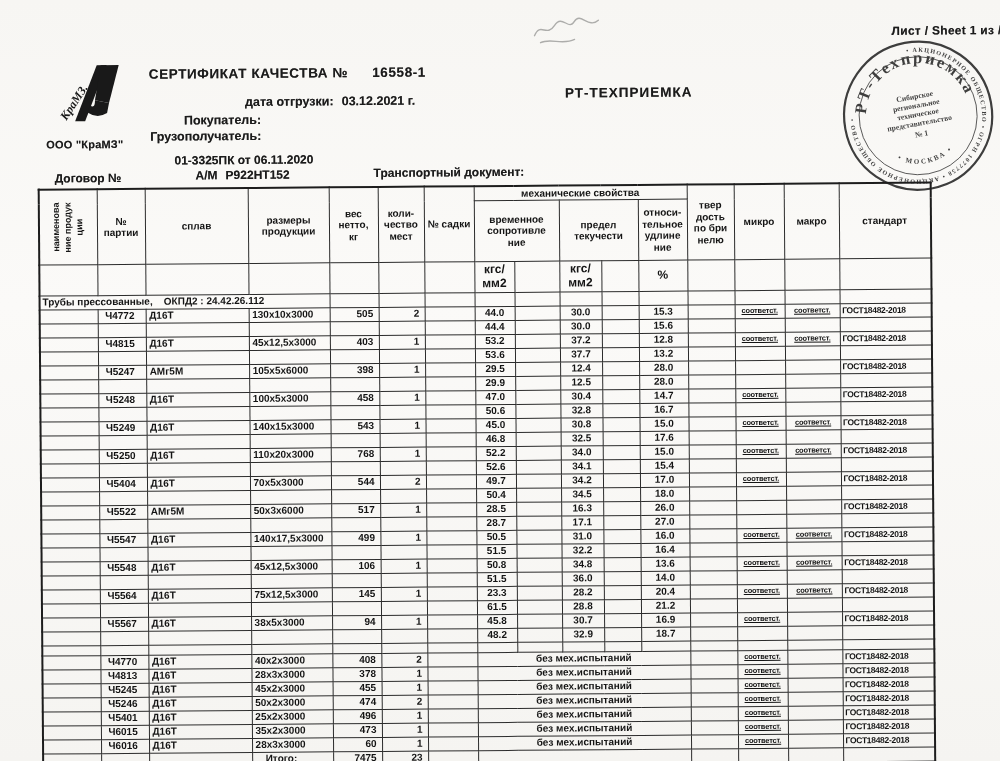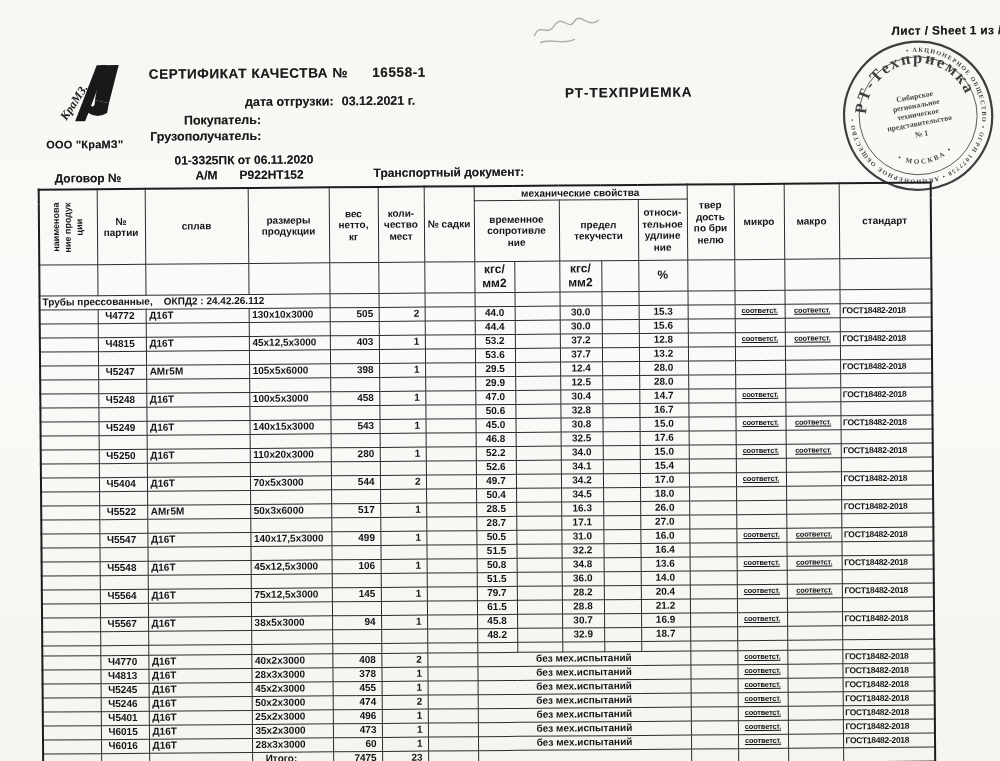--- a/index.html
+++ b/index.html
@@ -12,21 +12,21 @@
   .ink{color:#1b1b1b;text-shadow:0 0 .5px rgba(20,20,20,.55);}
 
   
   .sheet-label{top:27px;left:893px;font-size:12px;letter-spacing:.3px;}
   .cert-line{top:64px;left:150px;font-size:13.5px;letter-spacing:.6px;display:flex;gap:24px;}
   .date-line{top:93px;left:246px;font-size:12.5px;display:flex;gap:8px;}
   .buyer{top:111px;left:130px;width:132px;text-align:right;font-size:12.5px;}
   .consignee{top:127px;left:95px;width:167px;text-align:right;font-size:12.5px;}
   .contract-label{top:168px;left:55px;font-size:12px;}
   .contract-value{top:151px;left:175px;font-size:12px;}
-  .vehicle-line{top:166px;left:196px;font-size:12px;display:flex;gap:22px;}
+  .vehicle-line{top:166px;left:196px;font-size:12px;display:flex;gap:8px;}
   .transport{top:165px;left:374px;font-size:12px;}
   .acceptance{top:86px;left:566px;font-size:13.5px;letter-spacing:1px;}
   .company{top:135px;left:47px;font-size:11px;letter-spacing:.2px;}
 
   
   .tblwrap{position:absolute;top:185px;left:38px;}
   table{border-collapse:collapse;table-layout:fixed;width:892px;background:transparent;}
   th,td{border:1px solid #2c2c2c;overflow:hidden;}
   table{border:2px solid #1d1d1d;}
   thead th{font-size:10px;font-weight:700;text-align:center;vertical-align:middle;
@@ -391,21 +391,21 @@
               <td></td>
               <td></td>
               <td></td>
               <td></td>
             </tr>
             <tr class="r">
               <td></td>
               <td class="pt lt">Ч5250</td>
               <td class="lt">Д16Т</td>
               <td class="lt">110x20x3000</td>
-              <td class="num">280</td>
+              <td class="num">768</td>
               <td class="num">1</td>
               <td></td>
               <td class="ctr">52.2</td>
               <td></td>
               <td class="ctr">34.0</td>
               <td></td>
               <td class="ctr">15.0</td>
               <td></td>
               <td class="conf">соответст.</td>
               <td class="conf">соответст.</td>
@@ -574,21 +574,21 @@
               <td></td>
             </tr>
             <tr class="r">
               <td></td>
               <td class="pt lt">Ч5564</td>
               <td class="lt">Д16Т</td>
               <td class="lt">75x12,5x3000</td>
               <td class="num">145</td>
               <td class="num">1</td>
               <td></td>
-              <td class="ctr">79.7</td>
+              <td class="ctr">23.3</td>
               <td></td>
               <td class="ctr">28.2</td>
               <td></td>
               <td class="ctr">20.4</td>
               <td></td>
               <td class="conf">соответст.</td>
               <td class="conf">соответст.</td>
               <td class="std">ГОСТ18482-2018</td>
             </tr>
             <tr class="r">

